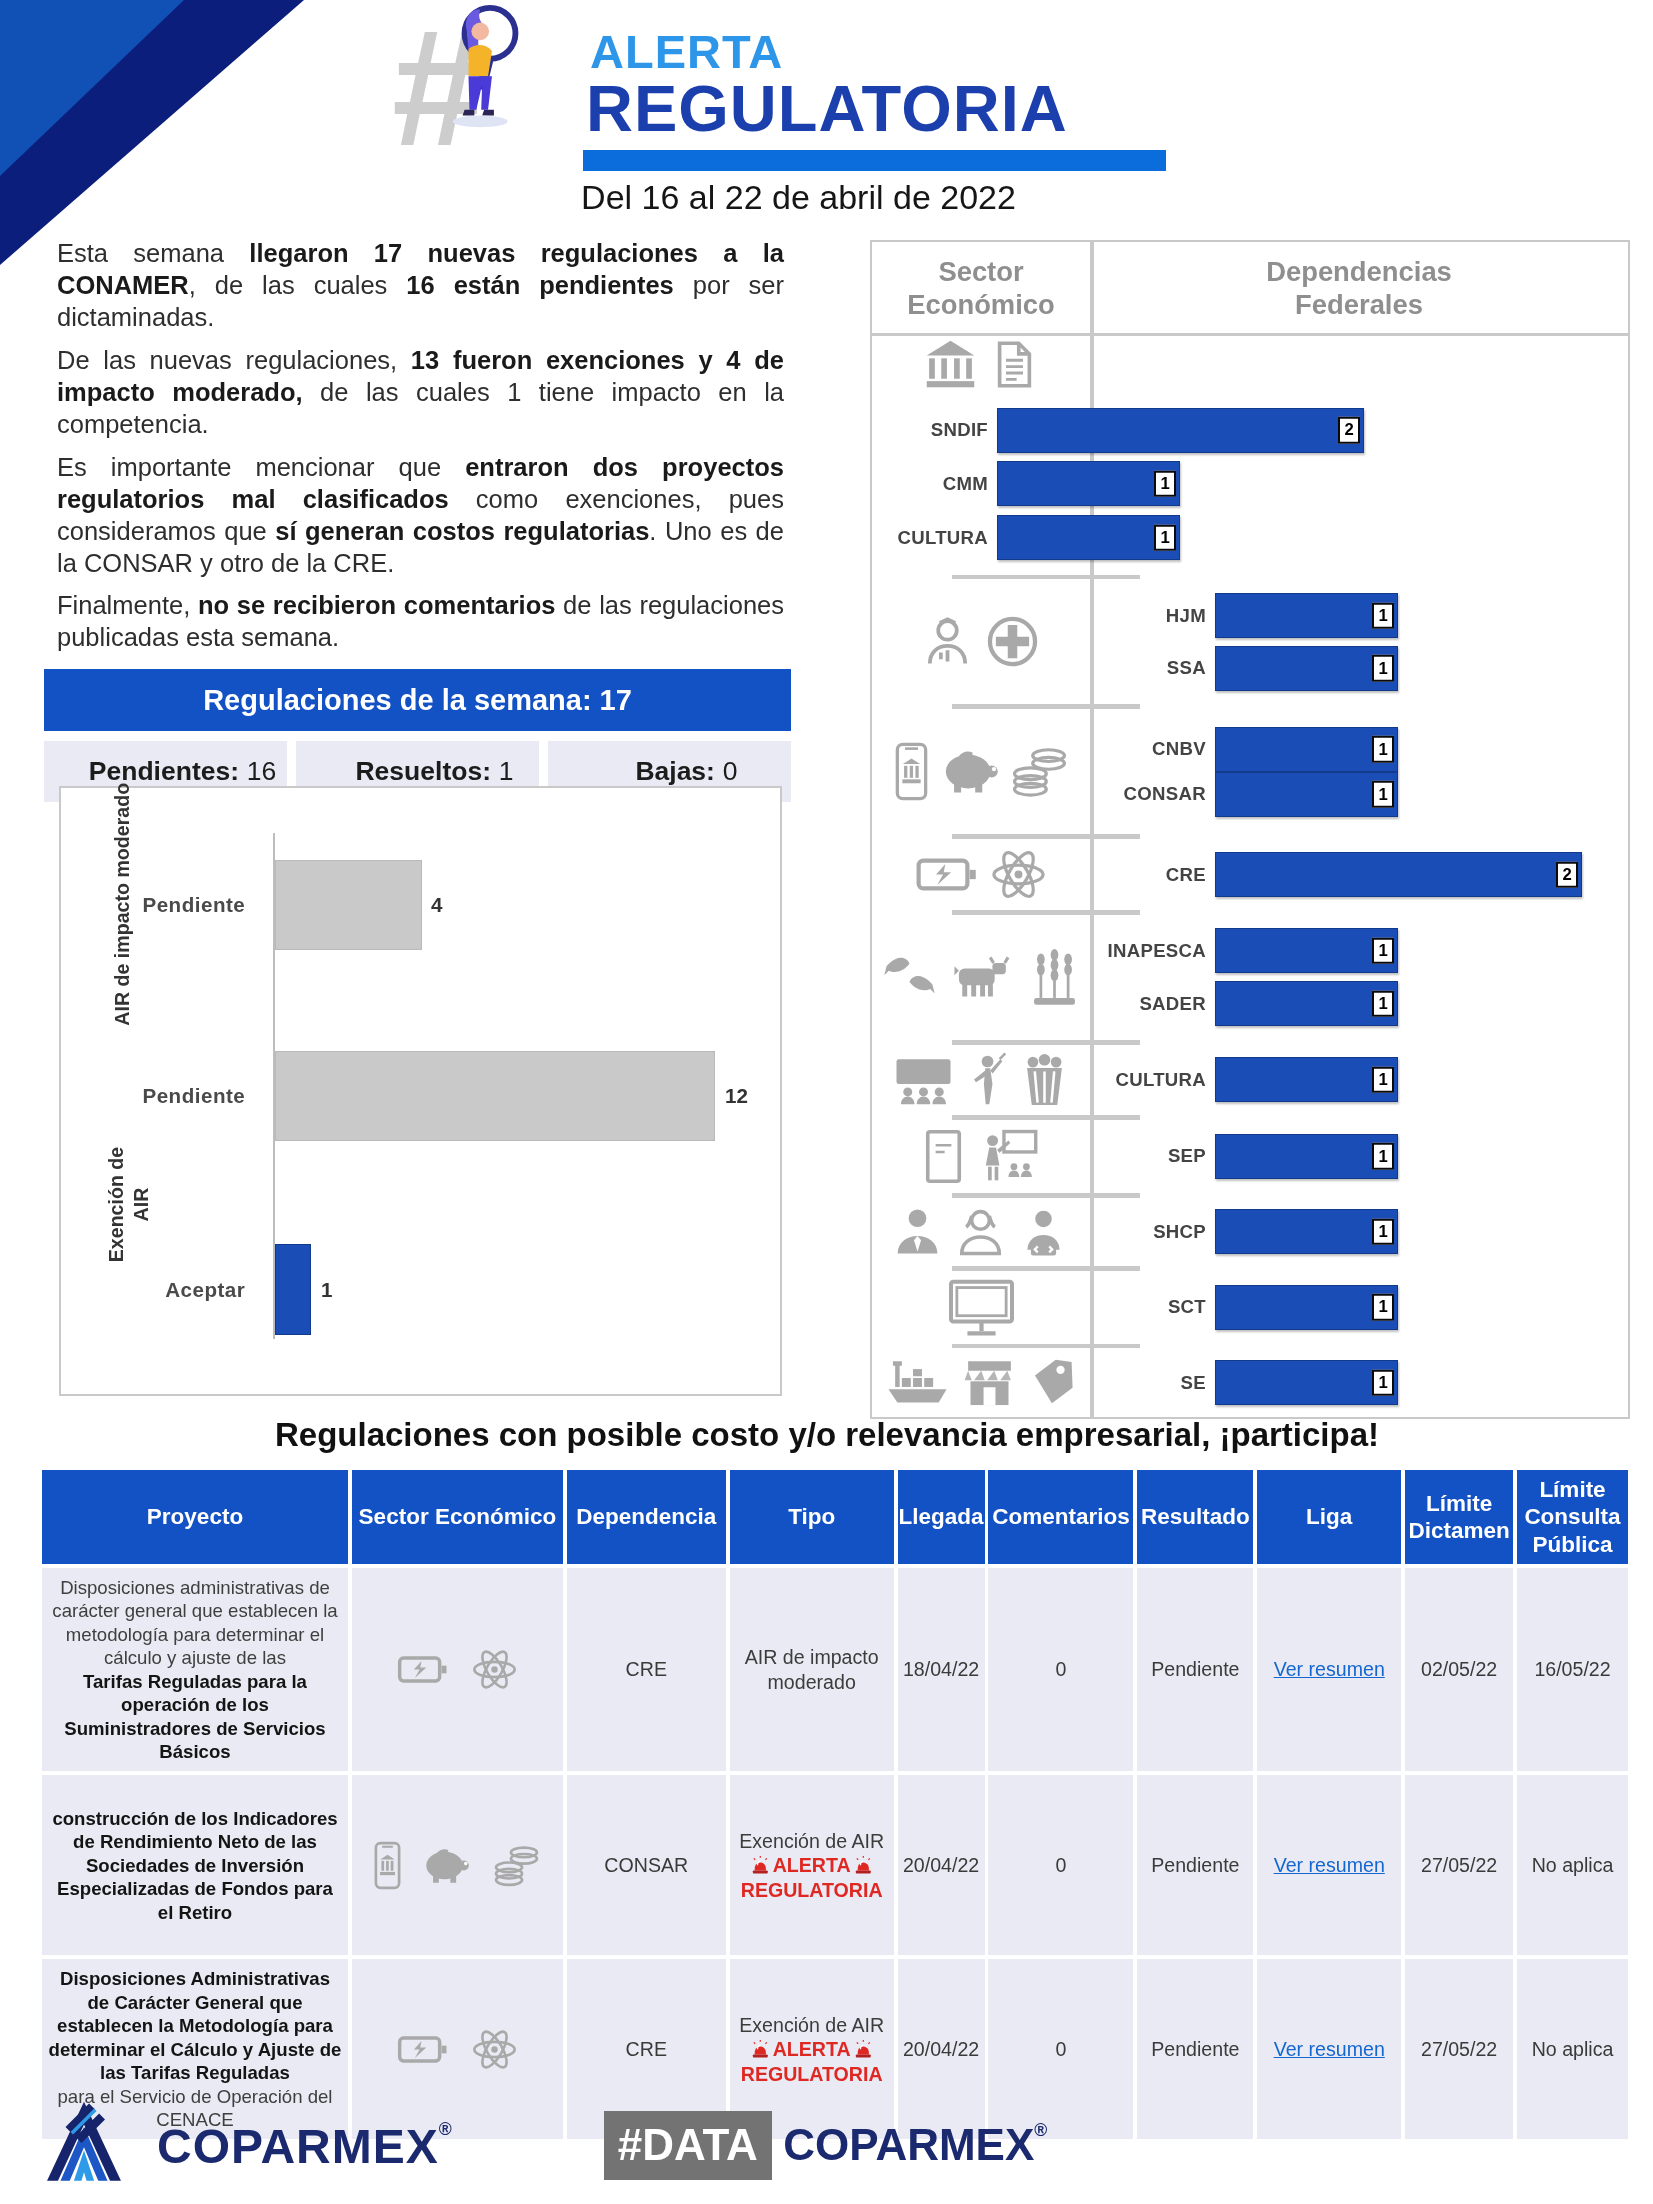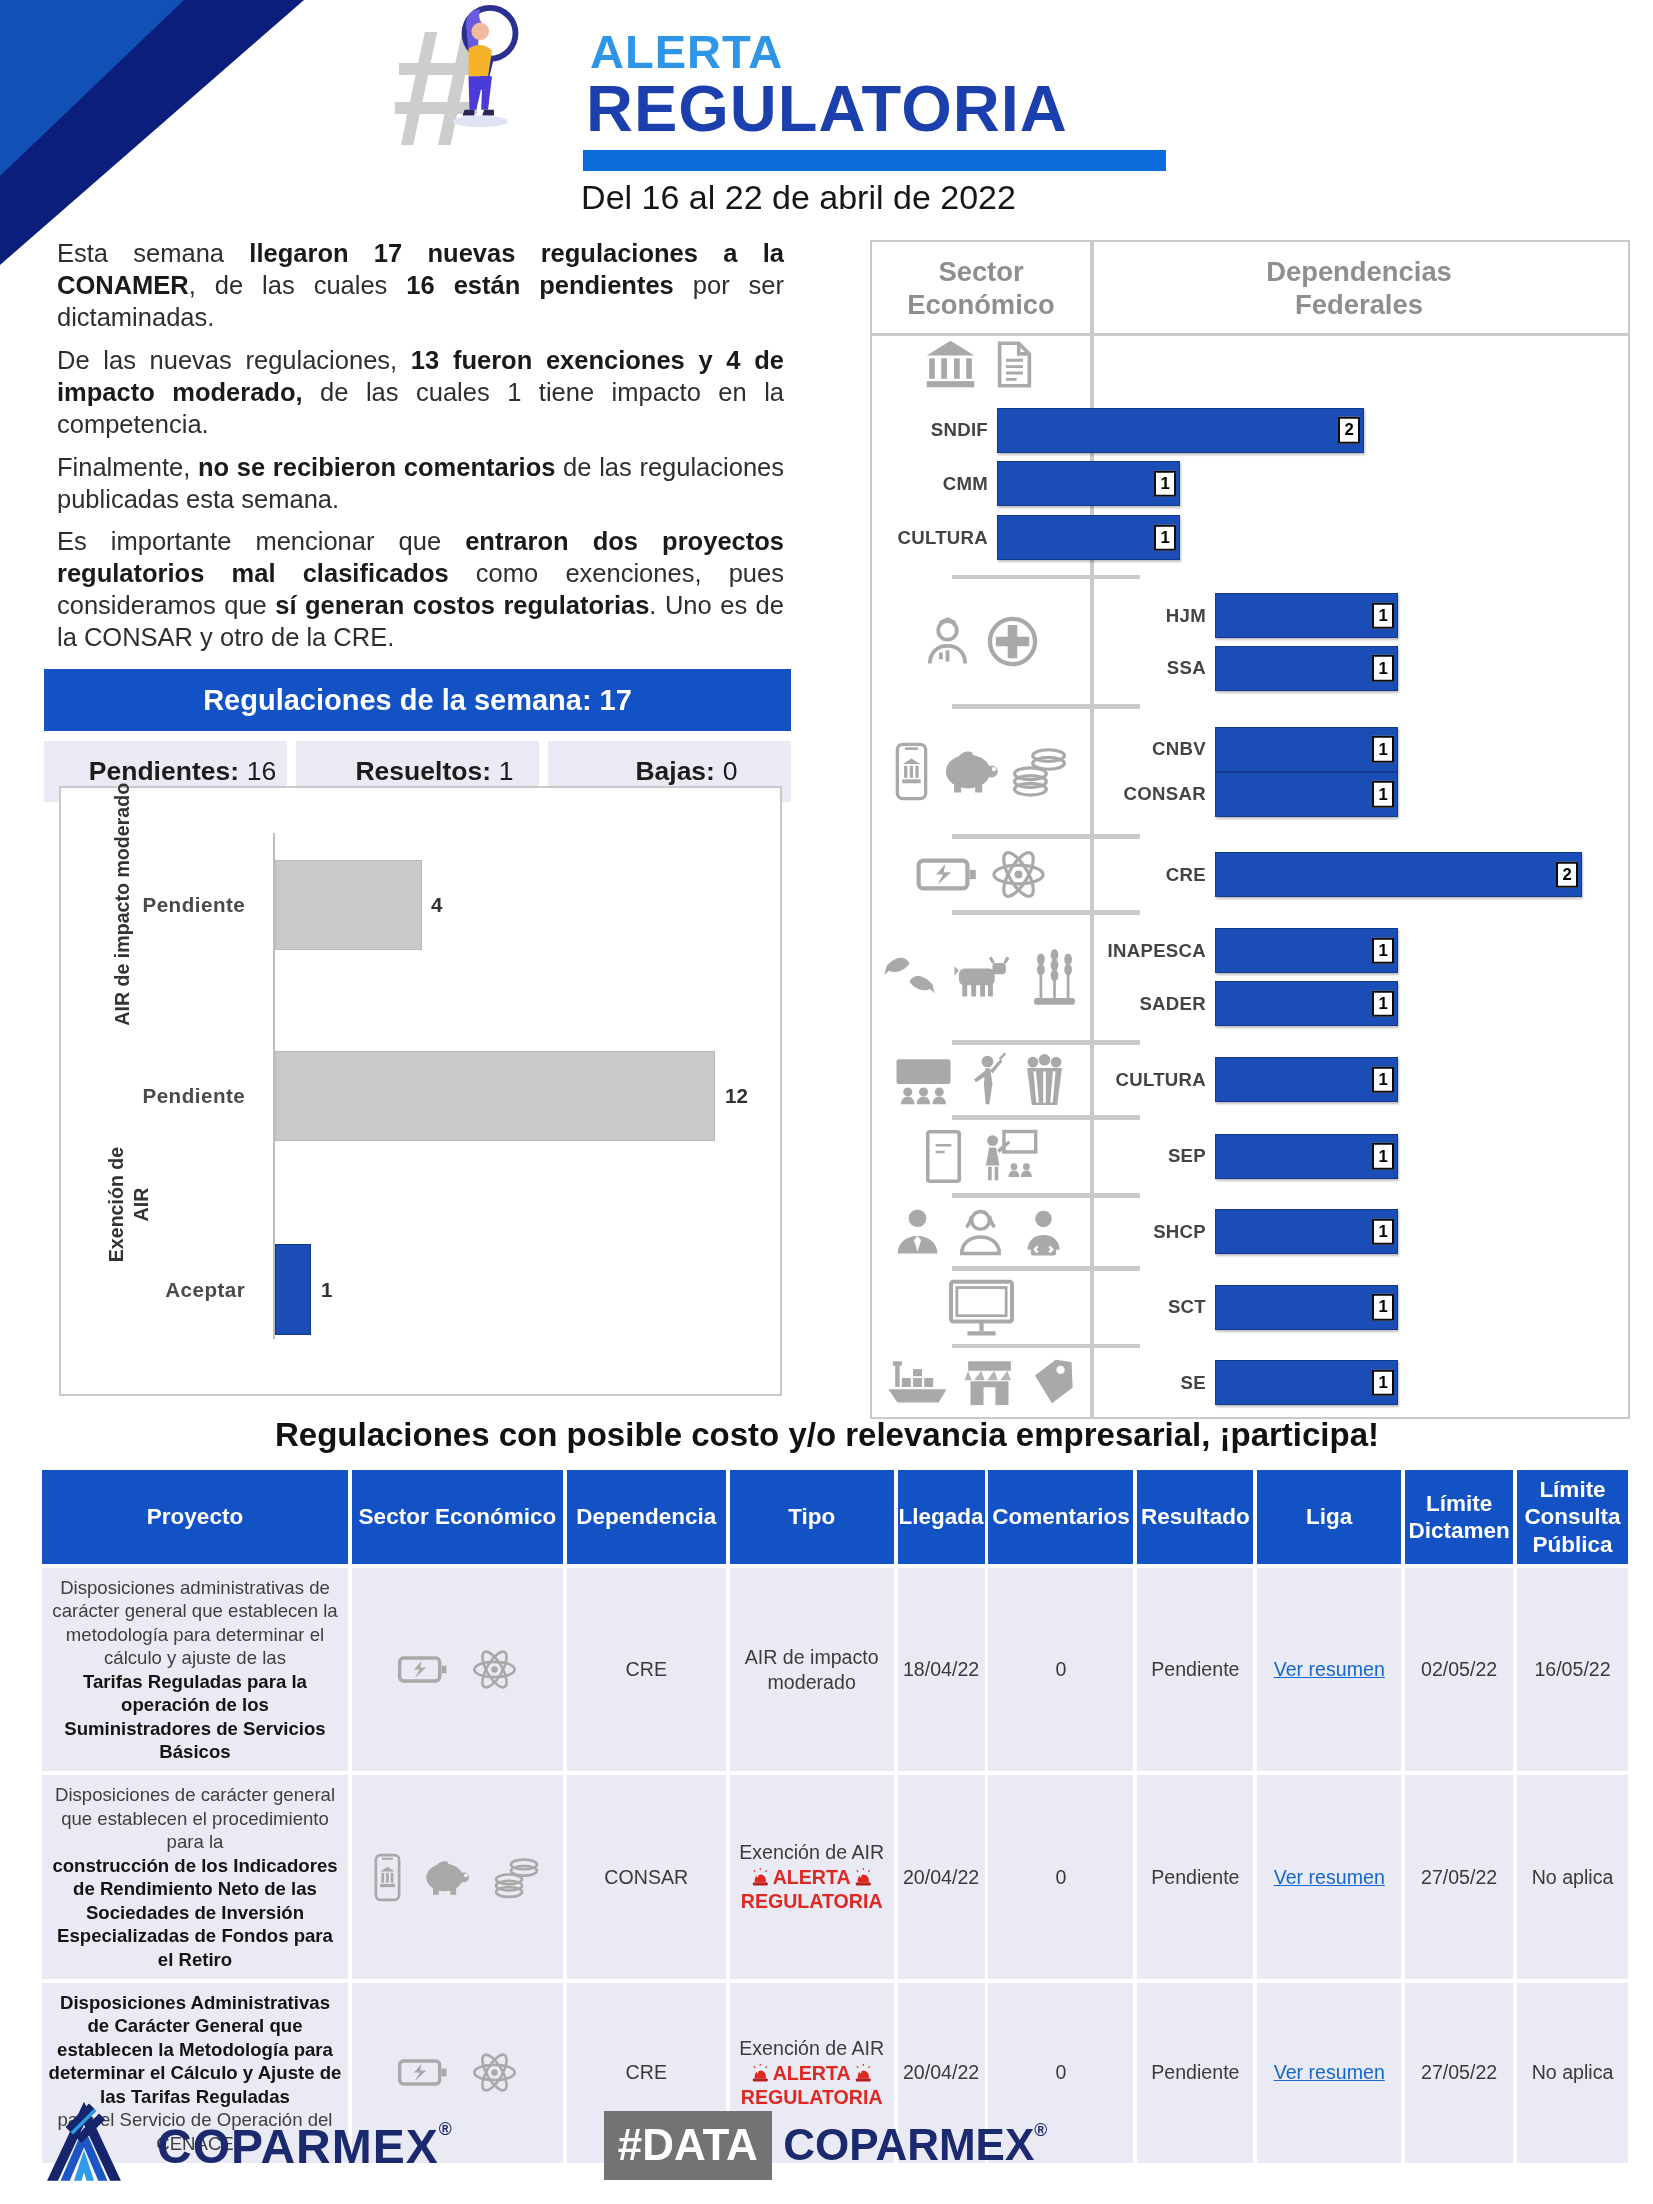--- a/index.html
+++ b/index.html
@@ -110,22 +110,22 @@
     </svg>
   </div>
   <div class="alerta">ALERTA</div>
   <div class="regulatoria">REGULATORIA</div>
   <div class="header-bar"></div>
   <div class="date-range">Del 16 al 22 de abril de 2022</div>
 
   <div class="intro" id="intro">
       <p><span>Esta semana </span><b>llegaron 17 nuevas regulaciones a la CONAMER</b><span>, de las cuales </span><b>16 están pendientes</b><span> por ser dictaminadas.</span></p>
       <p><span>De las nuevas regulaciones, </span><b>13 fueron exenciones y 4 de impacto moderado,</b><span> de las cuales 1 tiene impacto en la competencia.</span></p>
+      <p><span>Es importante mencionar que </span><b>entraron dos proyectos regulatorios mal clasificados</b><span> como exenciones, pues consideramos que </span><b>sí generan costos regulatorias</b><span>. Uno es de la CONSAR y otro de la CRE.</span></p>
       <p><span>Finalmente, </span><b>no se recibieron comentarios</b><span> de las regulaciones publicadas esta semana.</span></p>
-      <p><span>Es importante mencionar que </span><b>entraron dos proyectos regulatorios mal clasificados</b><span> como exenciones, pues consideramos que </span><b>sí generan costos regulatorias</b><span>. Uno es de la CONSAR y otro de la CRE.</span></p>
     </div>
 
   <div class="week-banner">Regulaciones de la semana: 17</div>
   <div class="stats-row" id="stats-row">
       <div class="stat-cell">
         <b>Pendientes:</b>
         <span>16</span>
       </div>
       <div class="stat-cell">
         <b>Resueltos:</b>
@@ -578,21 +578,20 @@
       </div>
       <div class="pt-c row0">18/04/22</div>
       <div class="pt-c row0">0</div>
       <div class="pt-c row0">Pendiente</div>
       <div class="pt-c row0">
         <span class="liga-link">Ver resumen</span>
       </div>
       <div class="pt-c row0">02/05/22</div>
       <div class="pt-c row0">16/05/22</div>
       <div class="pt-c row1 project">
-        <span>Disposiciones de carácter general que establecen el procedimiento para la </span>
         <b>construcción de los Indicadores de Rendimiento Neto de las Sociedades de Inversión Especializadas de Fondos para el Retiro</b>
       </div>
       <div class="pt-c row1">
         <div class="icons">
           <span class="icon" style="transform: scale(0.82);">
             <svg width="37" height="61" viewBox="0 0 16 28" fill="none" stroke="#a9a9a9" stroke-width="1.5">
               <rect x="1.5" y="1.5" width="13" height="25" rx="2.5"></rect>
               <path d="M5 3.5h6" stroke-width="1.2"></path>
               <path d="M8 8l-4 2.6h8Z" fill="#a9a9a9" stroke="none"></path>
               <rect x="4.6" y="11.4" width="1.5" height="5.5" fill="#a9a9a9" stroke="none"></rect>

